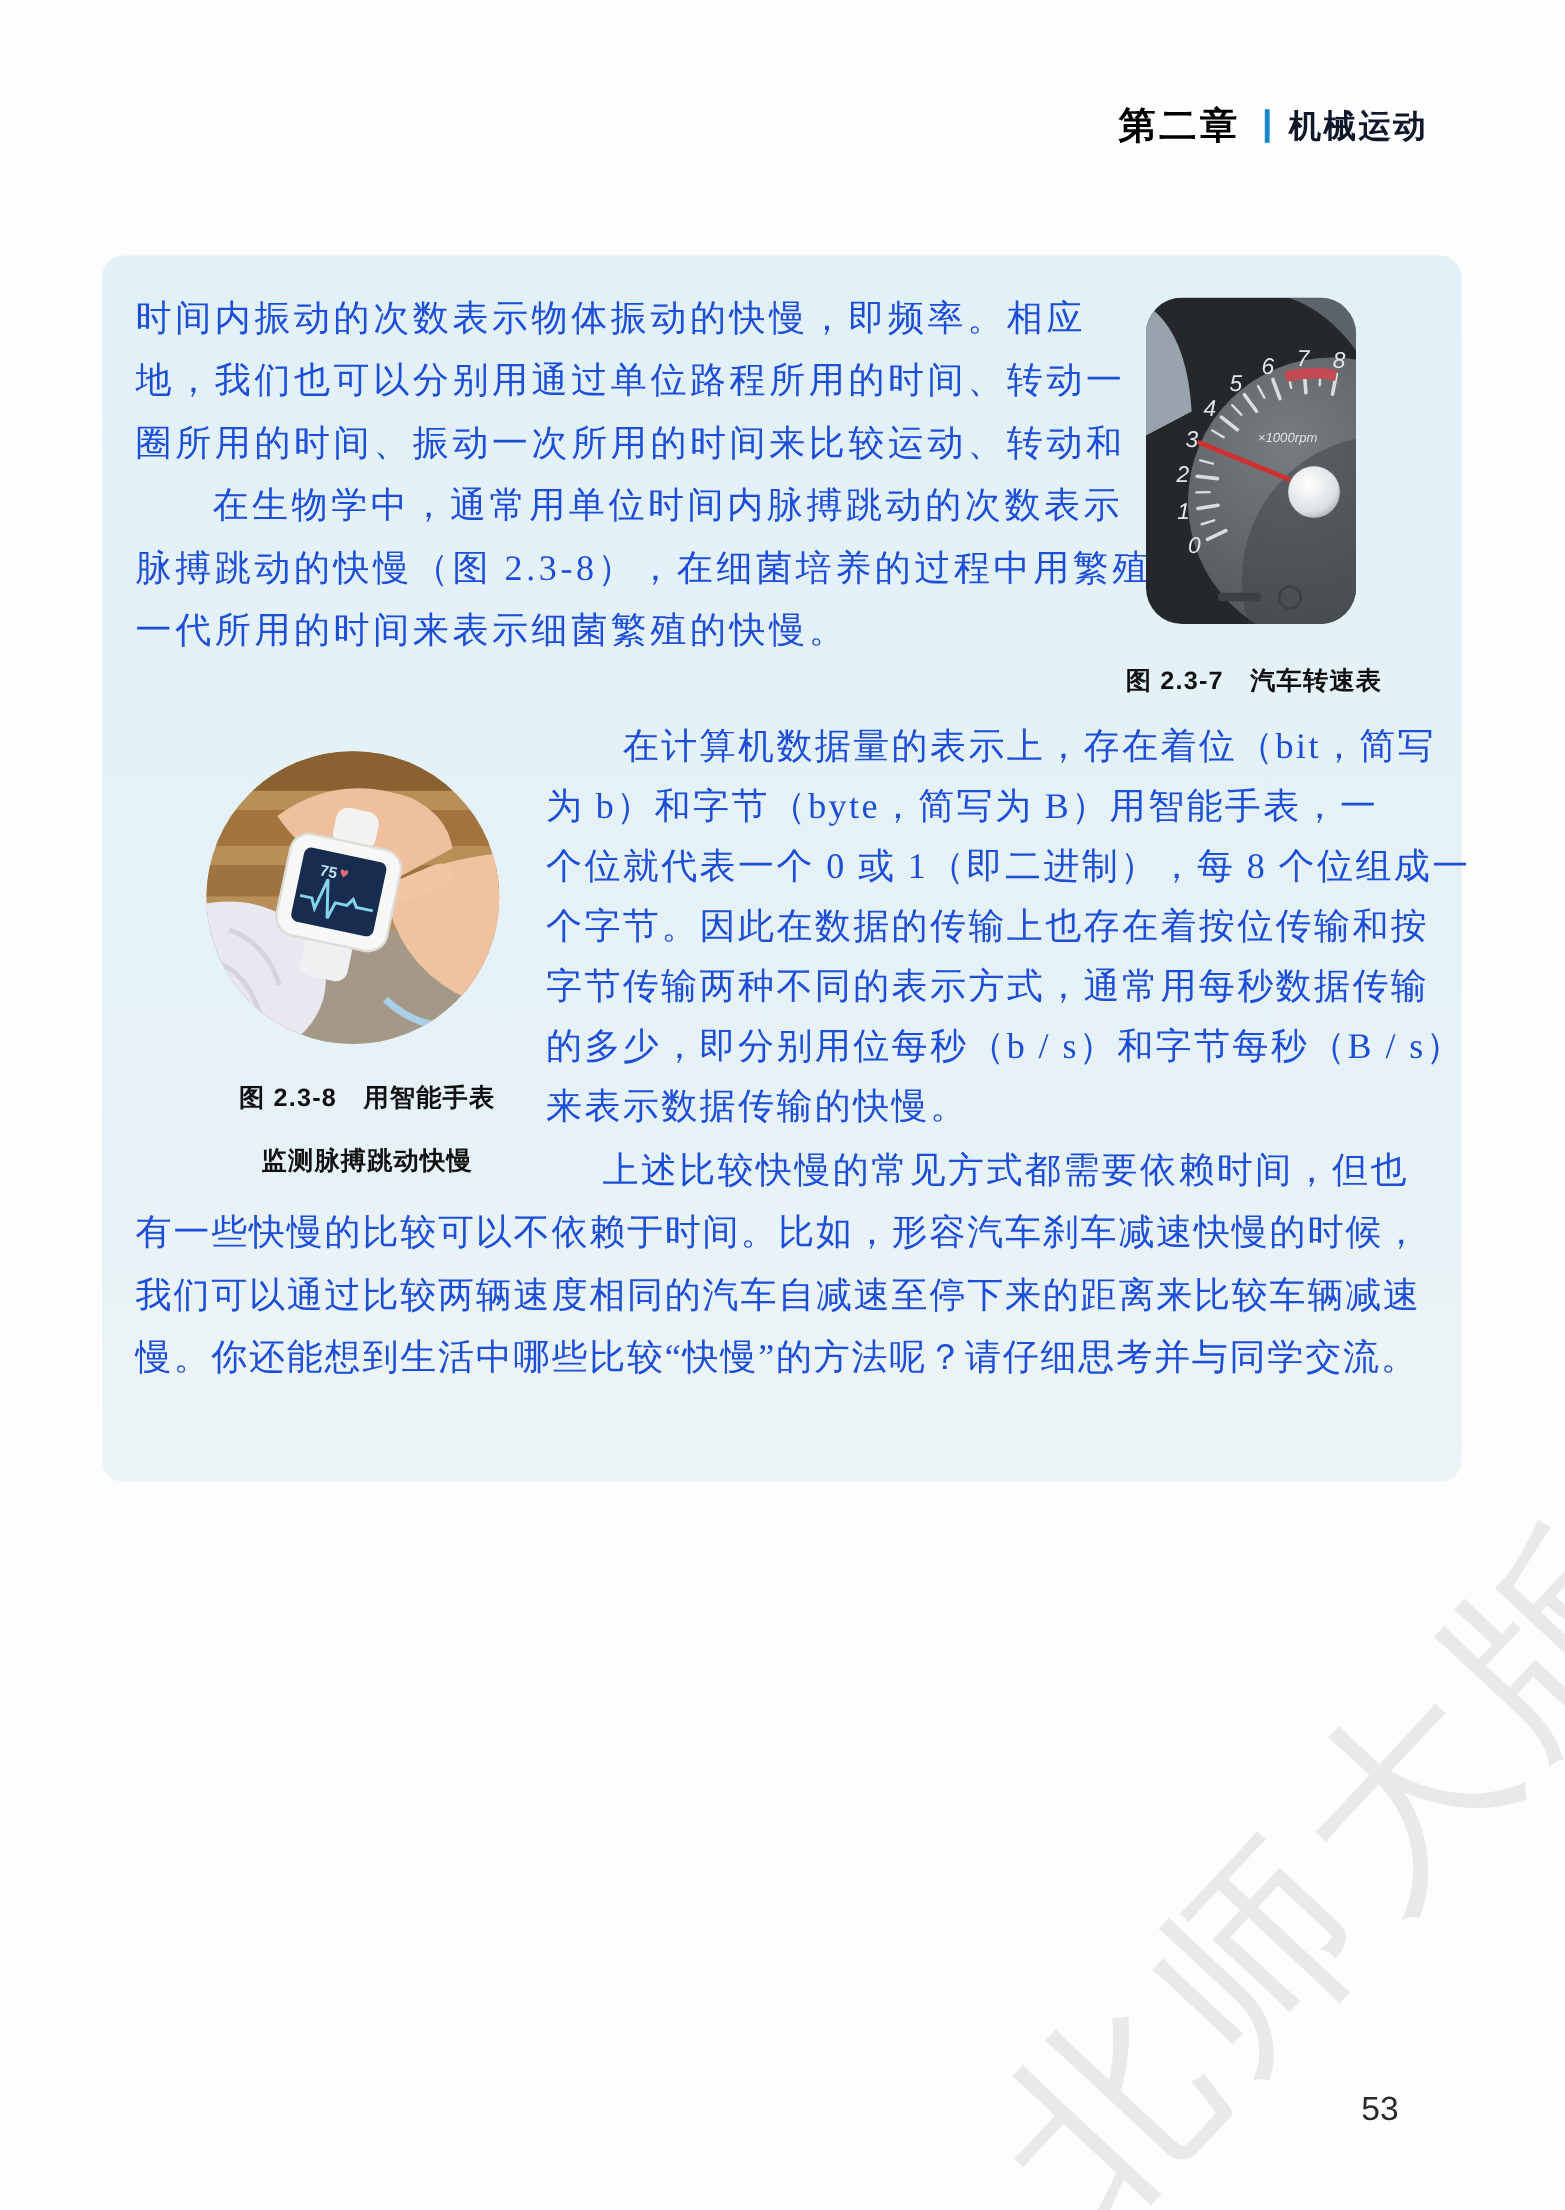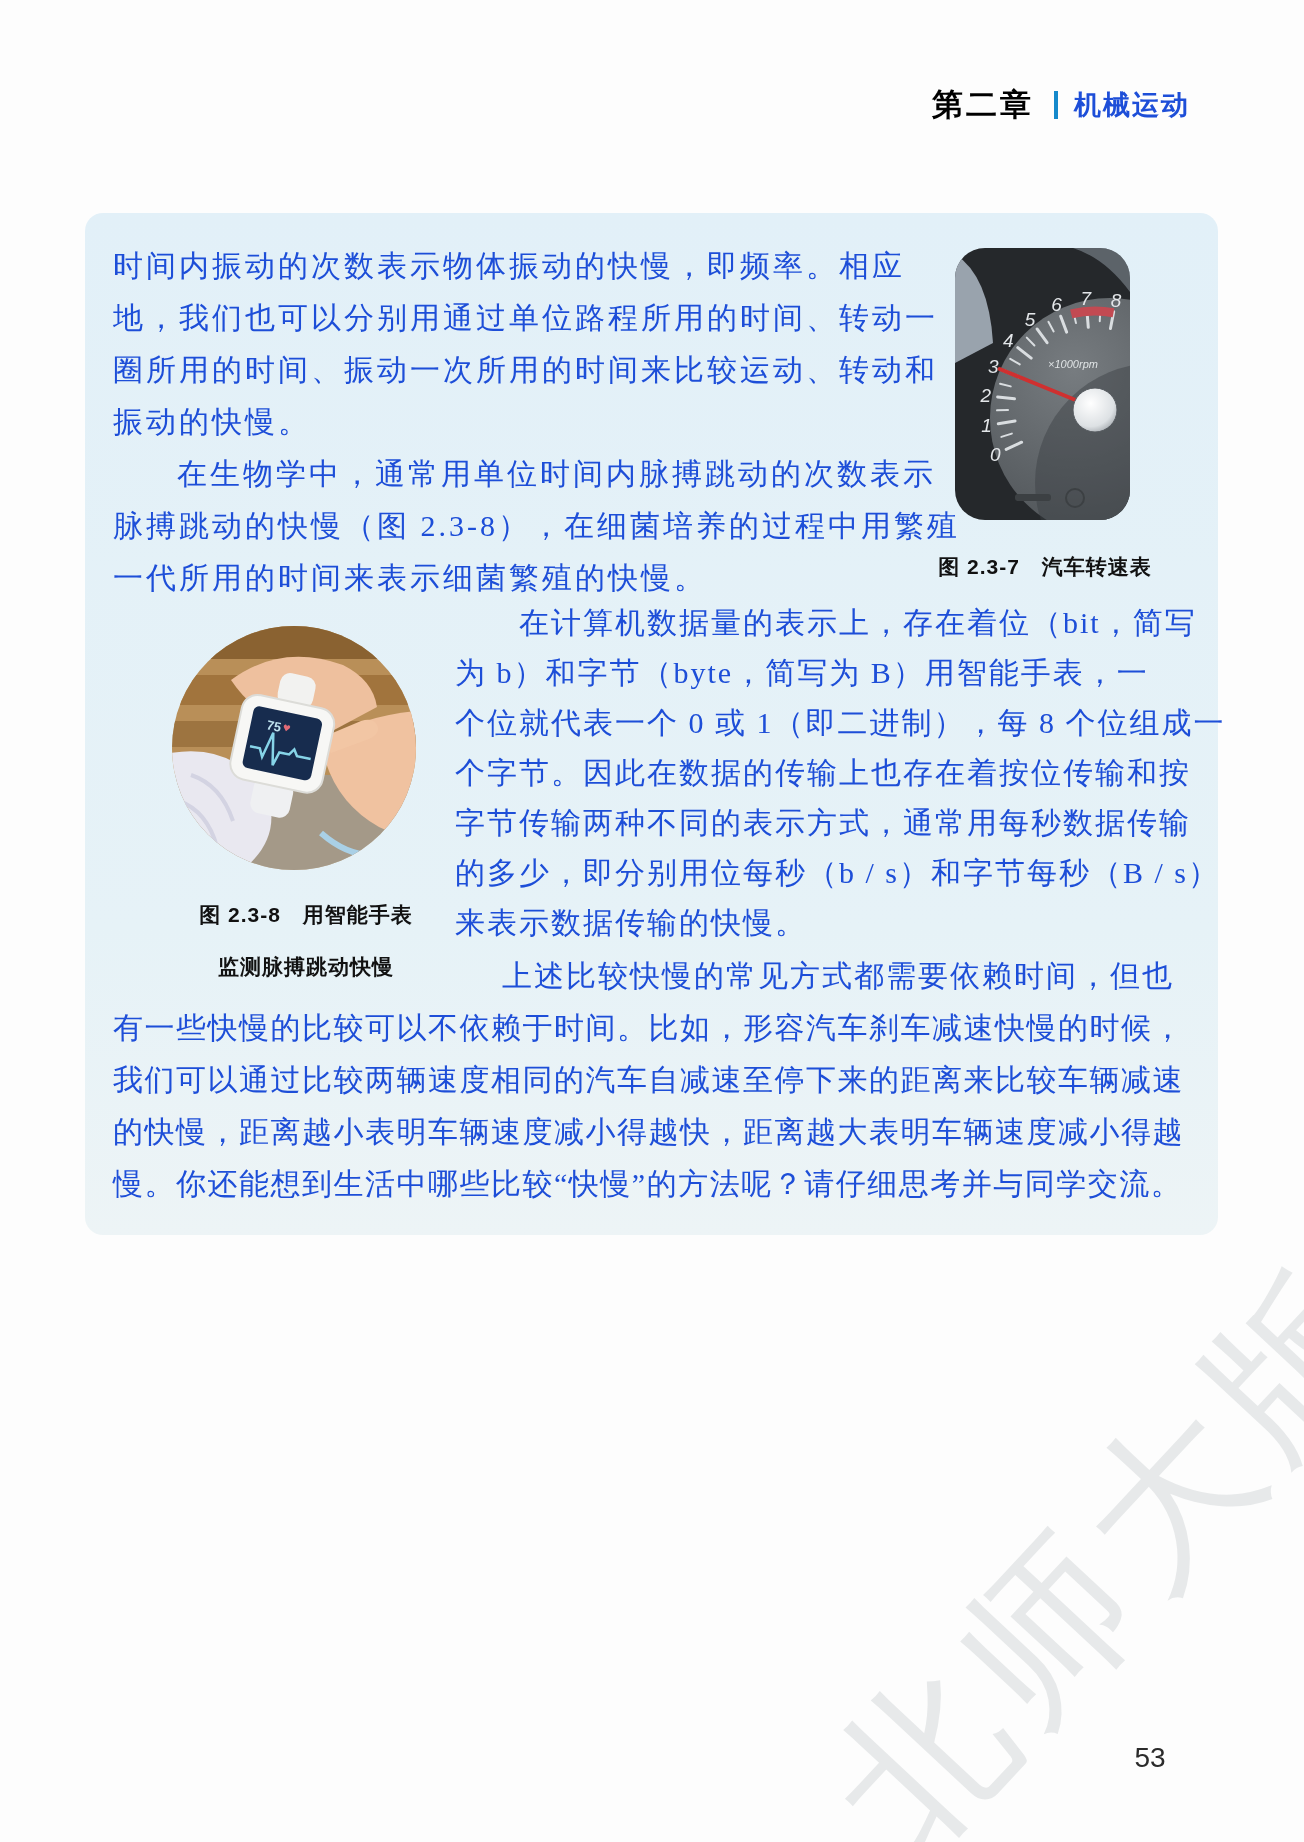--- a/index.html
+++ b/index.html
@@ -3,21 +3,21 @@
 <meta charset="utf-8">
 <style>
   html,body{margin:0;padding:0;}
   body{width:1304px;height:1842px;position:relative;background:#fdfdfd;overflow:hidden;
        font-family:"Liberation Serif","DejaVu Serif",serif;color:#222;}
   
   .page-header{position:absolute;top:84px;left:0;width:1190px;display:flex;justify-content:flex-end;align-items:center;
                font-family:"Liberation Sans","DejaVu Sans",sans-serif;}
   .chapter{color:#000000;font-size:31px;font-weight:bold;letter-spacing:3px;}
   .hdr-sep{display:inline-block;width:4px;height:28px;background:#1589cb;margin:0 16px 0 20px;}
-  .section{color:#1d4ed8;font-size:27px;font-weight:bold;letter-spacing:2px;}
+  .section{color:#0f172a;font-size:27px;font-weight:bold;letter-spacing:2px;}
   
   .panel{position:absolute;left:85px;top:213px;width:1133px;height:1022px;border-radius:18px;
          background:linear-gradient(180deg,#e2f0f8 0%,#e6f2f7 70%,#edf4f6 100%);}
   
   .tblock{position:absolute;font-size:30px;color:#1d4ed8;white-space:nowrap;}
   .blockA{left:113px;top:240px;line-height:52px;letter-spacing:3px;}
   .blockB{left:455px;top:598px;line-height:50px;letter-spacing:2px;}
   .blockC1{left:438px;top:950px;line-height:52px;letter-spacing:2px;}
   .blockC2{left:113px;top:1002px;line-height:52px;letter-spacing:1.5px;}
   .indent{text-indent:64px;}
@@ -46,21 +46,20 @@
   <span class="hdr-sep"></span>
   <span class="section">机械运动</span>
 </div>
 
 <div class="panel"></div>
 
 <div class="tblock blockA">
   <div>时间内振动的次数表示物体振动的快慢，即频率。相应</div>
   <div>地，我们也可以分别用通过单位路程所用的时间、转动一</div>
   <div>圈所用的时间、振动一次所用的时间来比较运动、转动和</div>
-  <div>振动的快慢。</div>
   <div class="indent">在生物学中，通常用单位时间内脉搏跳动的次数表示</div>
   <div>脉搏跳动的快慢（图 2.3-8），在细菌培养的过程中用繁殖</div>
   <div>一代所用的时间来表示细菌繁殖的快慢。</div>
 </div>
 
 <svg class="fig" style="left:955px;top:248px;" width="175" height="272" viewBox="0 0 175 272">
   <defs>
     <radialGradient id="faceGrad" cx="35%" cy="30%" r="85%">
       <stop offset="0%" stop-color="#777c80"></stop>
       <stop offset="60%" stop-color="#5b6064"></stop>
@@ -162,17 +161,16 @@
   <div>来表示数据传输的快慢。</div>
 </div>
 
 <div class="caption cap238a">图 2.3-8　用智能手表</div>
 <div class="caption cap238b">监测脉搏跳动快慢</div>
 
 <div class="tblock blockC1 indent">上述比较快慢的常见方式都需要依赖时间，但也</div>
 <div class="tblock blockC2">
   <div>有一些快慢的比较可以不依赖于时间。比如，形容汽车刹车减速快慢的时候，</div>
   <div>我们可以通过比较两辆速度相同的汽车自减速至停下来的距离来比较车辆减速</div>
-  <div>的快慢，距离越小表明车辆速度减小得越快，距离越大表明车辆速度减小得越</div>
   <div>慢。你还能想到生活中哪些比较“快慢”的方法呢？请仔细思考并与同学交流。</div>
 </div>
 
 <div class="page-number">53</div>
 
 </body></html>

